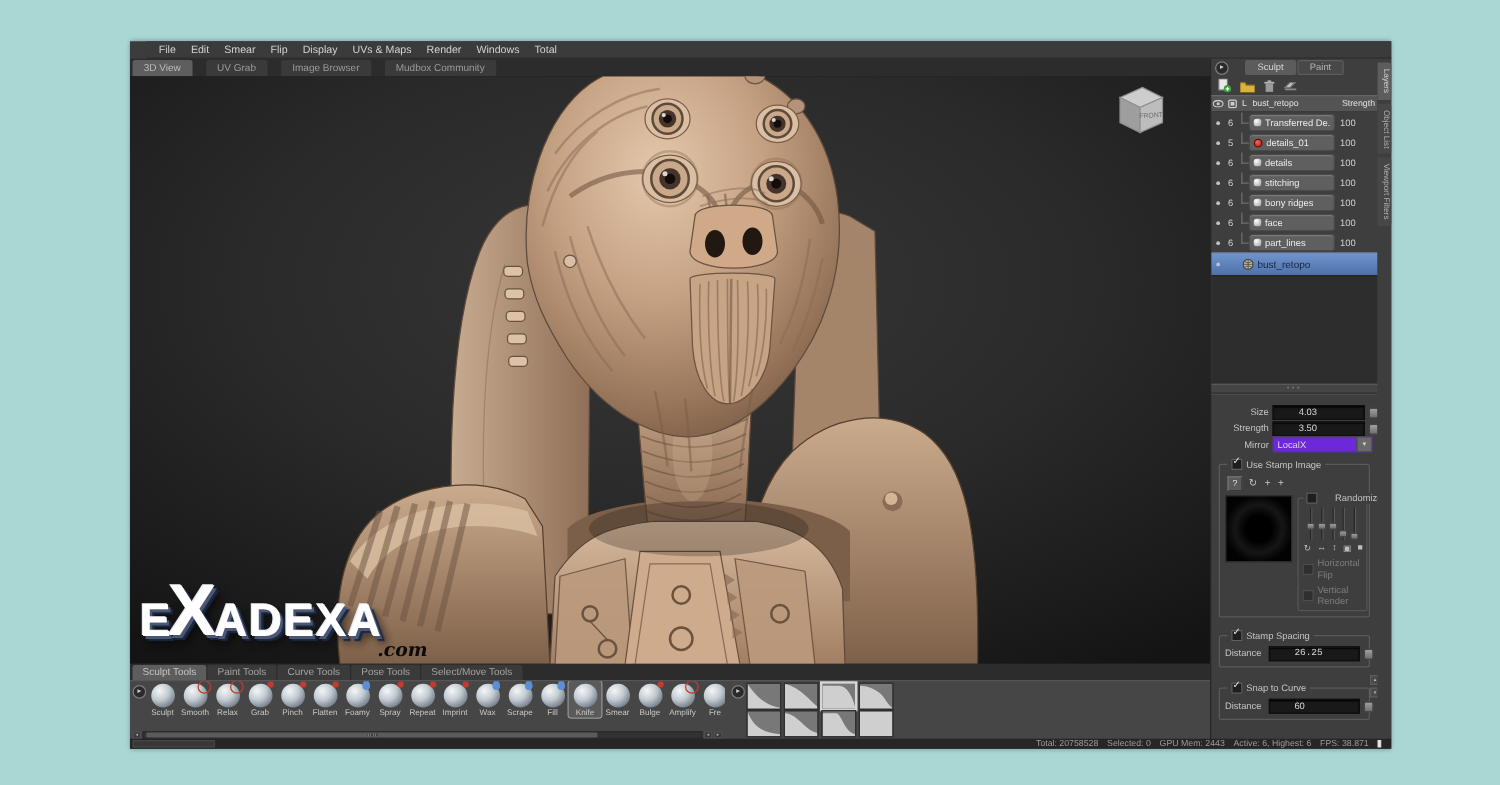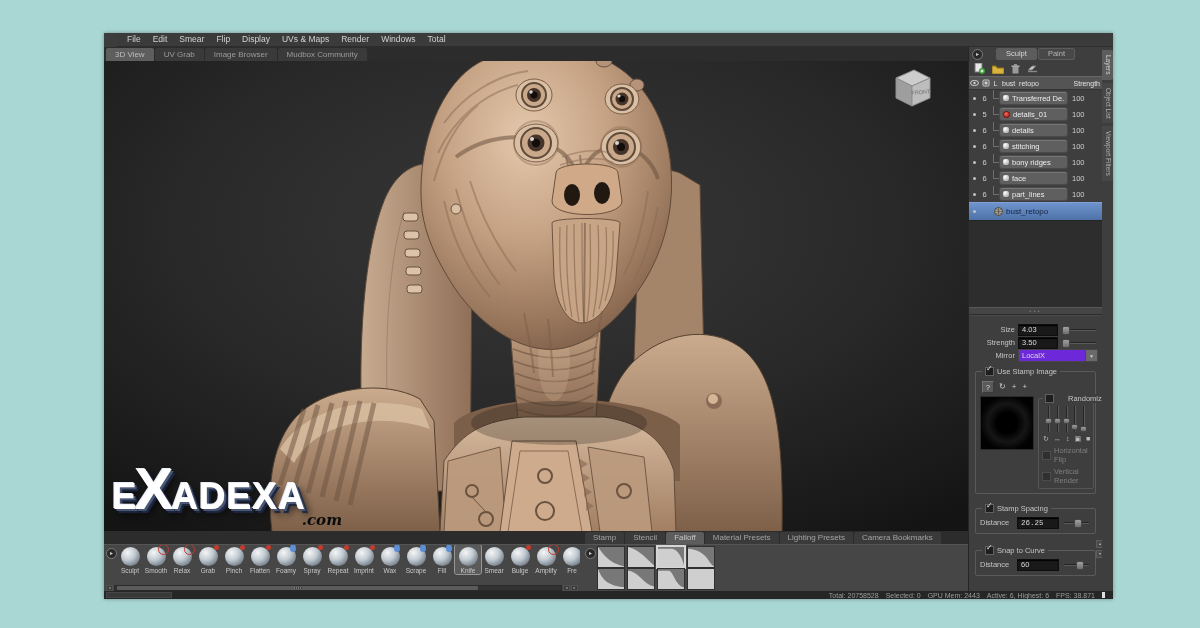--- a/index.html
+++ b/index.html
@@ -5,21 +5,21 @@
   html,body{margin:0;padding:0;}
   body{font-family:"Liberation Sans",sans-serif;}
   .stage{position:relative;width:1200px;height:628px;background:var(--canvas-bg,#a9d8d4);overflow:hidden;}
   .app{position:absolute;left:104px;top:33px;width:1009px;height:566px;background:#3c3c3c;display:flex;flex-direction:column;box-shadow:0 0 4px rgba(0,0,0,.35);}
   
   .menubar{height:13px;background:#3b3b3b;border-bottom:1px solid #2d2d2d;display:flex;padding-left:4px;margin-left:13px;}
   .mi{font-size:8.5px;color:#d2d2d2;padding:0 6px;line-height:13px;white-space:nowrap;cursor:default;}
   
   .appbody{flex:1;display:flex;min-height:0;}
   .left-col{width:864px;display:flex;flex-direction:column;min-width:0;}
-  .viewtabs{height:14px;background:#2c2c2c;display:flex;align-items:flex-end;gap:1px;padding-left:2px;}
+  .viewtabs{height:14px;background:#2c2c2c;display:flex;align-items:flex-end;gap:11px;padding-left:2px;}
   .vtab{height:13px;line-height:13px;font-size:8px;color:#9b9b9b;background:#3a3a3a;padding:0 9px;border-radius:2px 2px 0 0;white-space:nowrap;}
   .vtab.active{background:#5e5e5e;color:#bcbcbc;}
   
   .viewport{flex:1;position:relative;overflow:hidden;background:#1c1c1c;}
   .scene{position:absolute;left:0;top:0;}
   .viewcube{position:absolute;right:34px;top:5px;}
   .watermark{position:absolute;left:8px;top:402px;width:246px;height:62px;}
   .wm-letters{display:flex;align-items:flex-end;color:#fff;font-weight:bold;letter-spacing:1px;}
   .wm-l{font-size:37px;line-height:.88;text-shadow:-1px -1px 0 #e9eef6,2px 2px 0 #4a5774,4px 4px 1px #1d2740,6px 6px 7px rgba(0,0,0,.6);}
   .wm-big{font-size:58px;margin:0 -3px;}
@@ -90,21 +90,21 @@
   .lp-selected{height:17px;display:flex;align-items:center;background:linear-gradient(#6f93cc,#4d71a8);border-top:1px solid #7fa0d8;}
   .sel-name{font-size:8px;color:#152440;margin-left:3px;}
   .sel-ic{margin-left:14px;display:flex;}
   .lp-fill{height:86px;background:#2d2d2d;border-top:1px solid #242424;}
   .lp-splitter{height:6px;background:#454545;border-top:1px solid #585858;border-bottom:1px solid #2c2c2c;display:flex;align-items:center;justify-content:center;}
   .lp-splitter span{color:#747474;font-size:6px;letter-spacing:2px;line-height:4px;}
   
   .props{flex:1;padding:7px 4px 0 4px;font-size:7.5px;color:#c4c4c4;position:relative;border-top:1px solid #4a4a4a;}
   .prow{display:flex;align-items:center;height:13px;gap:3px;}
   .plabel{width:42px;text-align:right;white-space:nowrap;}
-  .pinput{width:32px;height:10px;background:#191919;border:1px solid #0e0e0e;box-shadow:inset 0 1px 1px #000;color:#d8d8d8;display:flex;align-items:center;padding:0 3px;}
+  .pinput{width:32px;height:10px;background:#191919;border:1px solid #0e0e0e;box-shadow:inset 0 1px 1px #000;color:#d8d8d8;display:flex;align-items:center;padding:0 20px;}
   .slider{flex:1;height:9px;position:relative;}
   .sl-track{position:absolute;left:2px;right:2px;top:4px;height:1px;background:#242424;border-bottom:1px solid #5a5a5a;}
   .sl-thumb{position:absolute;top:1px;width:6px;height:7px;background:linear-gradient(#a0a0a0,#6e6e6e);border:1px solid #454545;border-radius:2px;}
   .pselect{flex:1;height:11px;background:#6d28d9;border:1px solid #474747;display:flex;align-items:center;}
   .psel-text{flex:1;padding-left:3px;color:#dadada;}
   .psel-btn{width:11px;height:11px;background:#6a6a6a;border-left:1px solid #474747;display:flex;align-items:center;justify-content:center;font-size:5px;color:#cfcfcf;}
   .group{border:1px solid #5a5a5a;border-radius:2px;margin:9px 2px 0 2px;position:relative;padding:7px 4px 4px 4px;}
   .group-label{position:absolute;top:-5px;left:6px;background:#3e3e3e;padding:0 3px;display:flex;align-items:center;gap:3px;}
   .cb{width:7px;height:7px;background:#1e1e1e;border:1px solid #606060;position:relative;flex:none;}
   .cb .mark{position:absolute;left:0;top:-3px;font-size:8px;color:#e8e8e8;line-height:8px;}
@@ -351,28 +351,27 @@
                 <span class="wm-l">E</span>
                 <span class="wm-l">X</span>
                 <span class="wm-l">A</span>
             </div>
             <span class="wm-com">.com</span>
 
           </div>
         </div>
 
         <div class="traytabs">
-          <div class="presets-tabs">
-
-          <div class="ttab">Stamp</div>
-              <div class="ttab">Stencil</div>
-              <div class="ttab active">Falloff</div>
-              <div class="ttab">Material Presets</div>
-              <div class="ttab">Lighting Presets</div>
-              <div class="ttab">Camera Bookmarks</div>
+          <div style="display:flex;gap:1px;">
+
+          <div class="ttab active">Sculpt Tools</div>
+              <div class="ttab">Paint Tools</div>
+              <div class="ttab">Curve Tools</div>
+              <div class="ttab">Pose Tools</div>
+              <div class="ttab">Select/Move Tools</div>
             </div>
         </div>
 
         <div class="traymain">
           <div class="tray-left">
             <div class="tools-row">
               <span class="expander exp-left">▸</span>
               <div class="tools-strip">
 
               <div class="tool">

